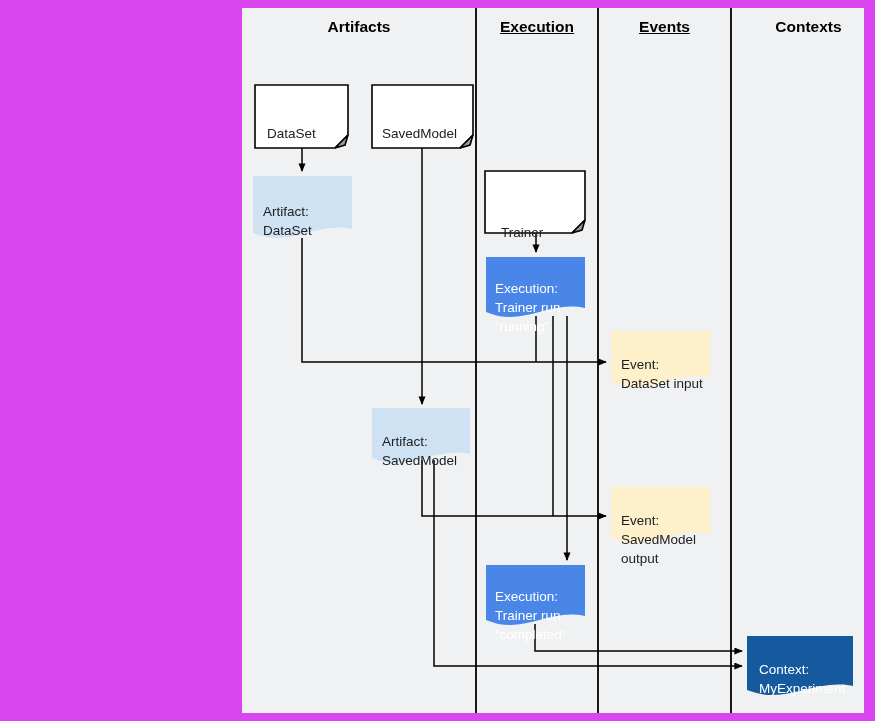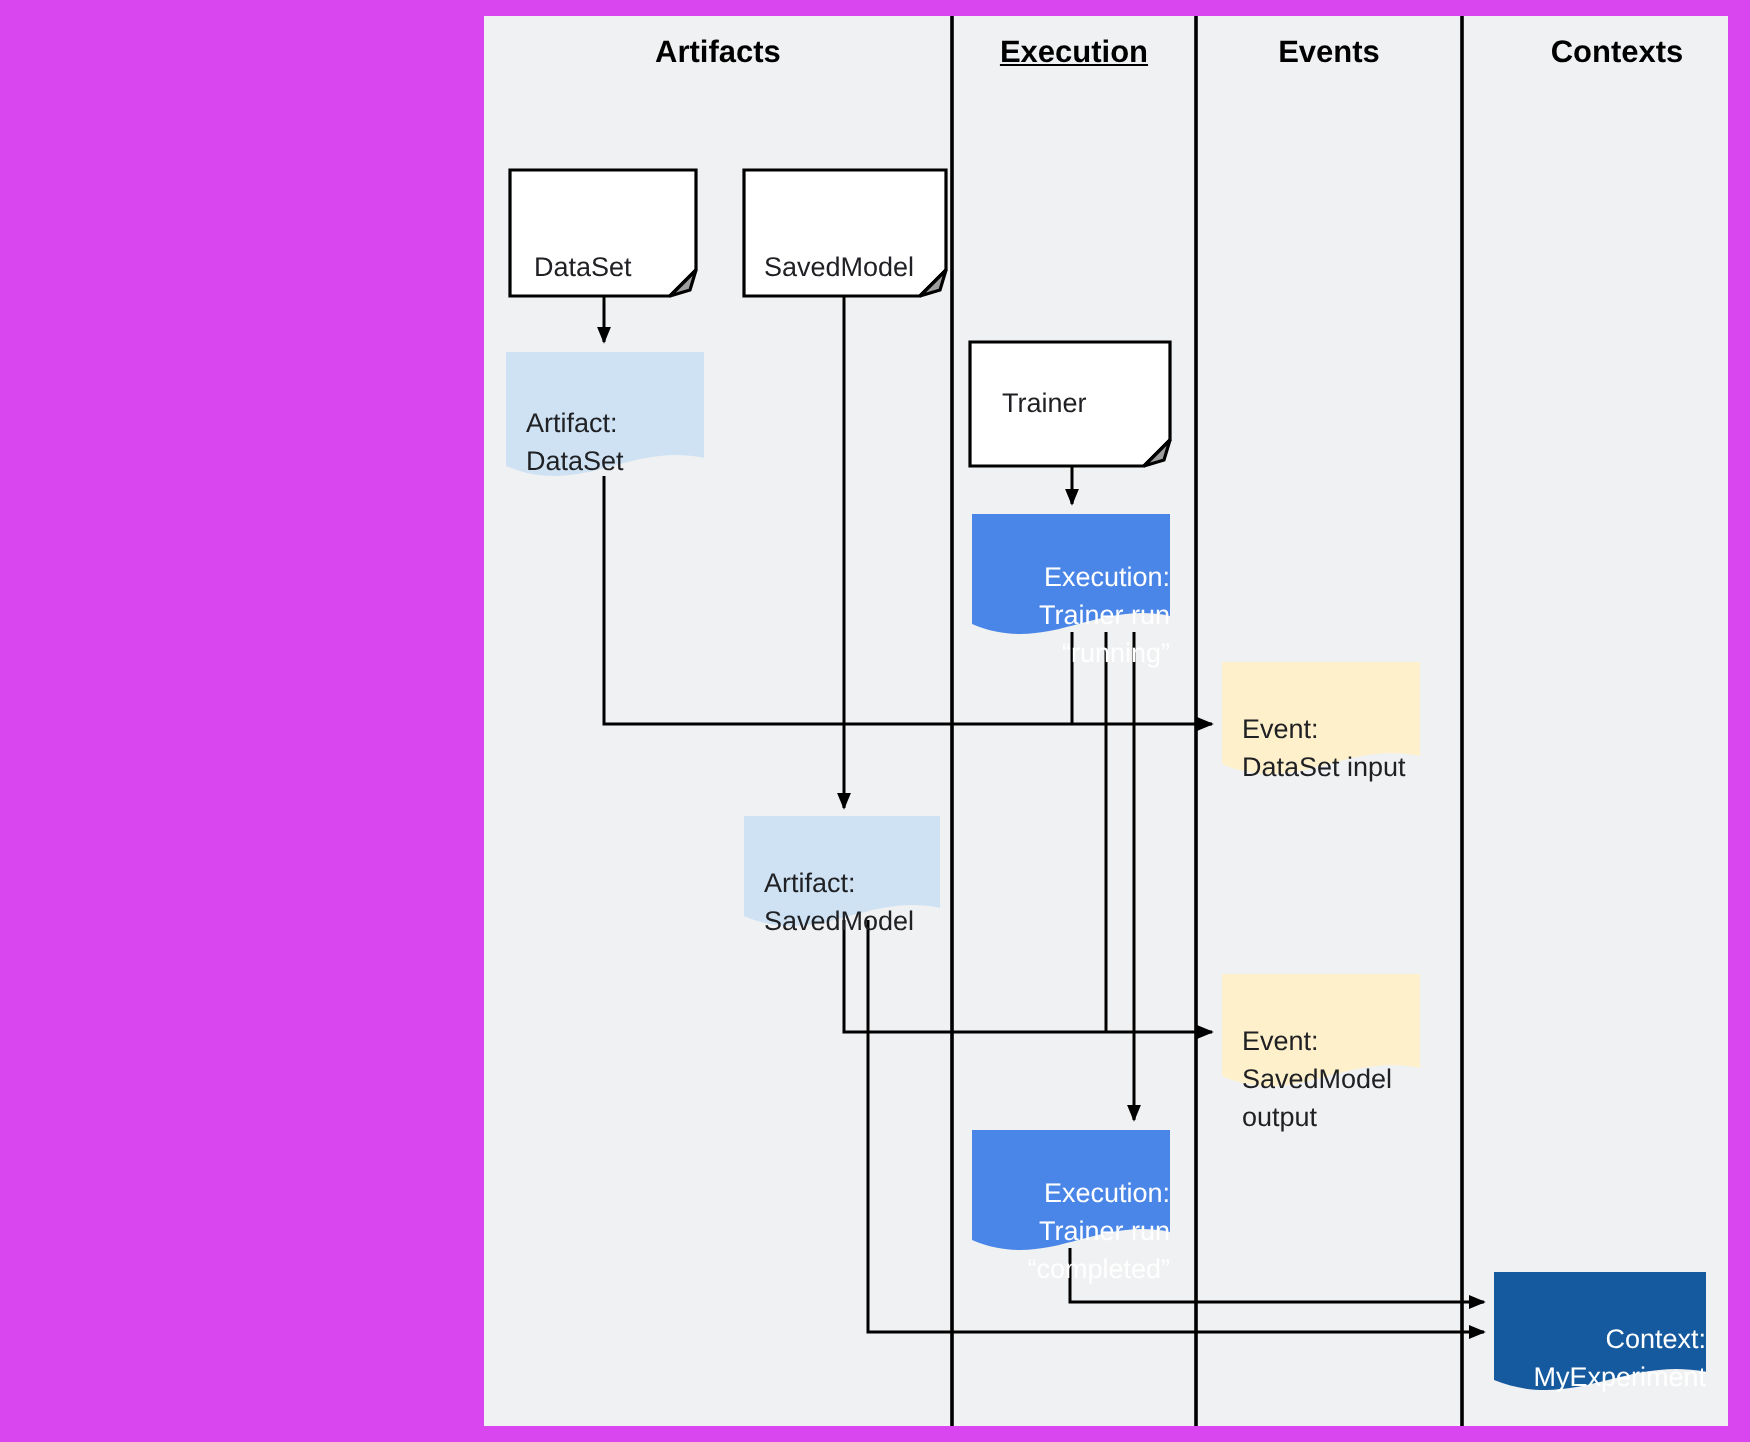--- a/index.html
+++ b/index.html
@@ -14,21 +14,21 @@
   svg.overlay{position:absolute;left:0;top:0;width:875px;height:721px;}
   .col-header{
     position:absolute;top:16px;height:22px;line-height:22px;
     text-align:center;font-size:15.5px;font-weight:bold;color:#000;
   }
   .node-label{
     position:absolute;font-size:13.5px;line-height:19px;color:#202124;
     display:flex;flex-direction:column;box-sizing:border-box;margin-top:18px;
   }
   .node-label.vcenter{justify-content:center;}
-  .node-label.light{color:#ffffff;text-align:right;}
+  .node-label.light{color:#ffffff;}
   .nl{white-space:nowrap;}
 </style>
 </head>
 <body>
 
 <div id="stage">
   <div id="canvas"></div>
 
   <svg class="overlay" viewBox="0 0 875 721">
     <defs>
@@ -71,32 +71,32 @@
       <path d="M611,331 h99 v47 c-37.6,-8 -61.4,20 -99,4 z" fill="#fdf0cb"></path>
       <path d="M372,408 h98 v46 c-37.2,-8 -60.8,20 -98,4 z" fill="#cfe2f3"></path>
       <path d="M611,487 h99 v47 c-37.6,-8 -61.4,20 -99,4 z" fill="#fdf0cb"></path>
       <path d="M486,565 h99 v51 c-37.6,-8 -61.4,20 -99,4 z" fill="#4a86e8"></path>
       <path d="M747,636 h106 v50 c-40,-8 -66,20 -106,4 z" fill="#155a9e"></path>
     </g>
   </svg>
 
   <div class="col-header" style="left:242px;width:234px;">Artifacts</div>
   <div class="col-header" style="left:476px;width:122px;text-decoration:underline;">Execution</div>
-  <div class="col-header" style="left:598px;width:133px;">Events</div>
+  <div class="col-header" style="left:598px;width:133px;text-decoration:underline;">Events</div>
   <div class="col-header" style="left:731px;width:155px;">Contexts</div>
 
   <div class="node-label vcenter" style="left:255px;top:85px;width:93px;height:60px;padding-left:12px;">
     <div class="nl">DataSet</div>
   </div>
 
   <div class="node-label vcenter" style="left:372px;top:85px;width:101px;height:60px;padding-left:10px;">
     <div class="nl">SavedModel</div>
   </div>
 
-  <div class="node-label vcenter" style="left:485px;top:154px;width:100px;height:59px;padding-left:16px;">
+  <div class="node-label vcenter" style="left:485px;top:185px;width:100px;height:59px;padding-left:16px;">
     <div class="nl">Trainer</div>
   </div>
 
   <div class="node-label" style="left:253px;top:176px;width:99px;padding:8px 0 0 10px;">
     <div class="nl">Artifact:</div>
     <div class="nl">DataSet</div>
   </div>
 
   <div class="node-label light" style="left:486px;top:257px;width:99px;padding:4px 0 0 9px;">
     <div class="nl">Execution:</div>

